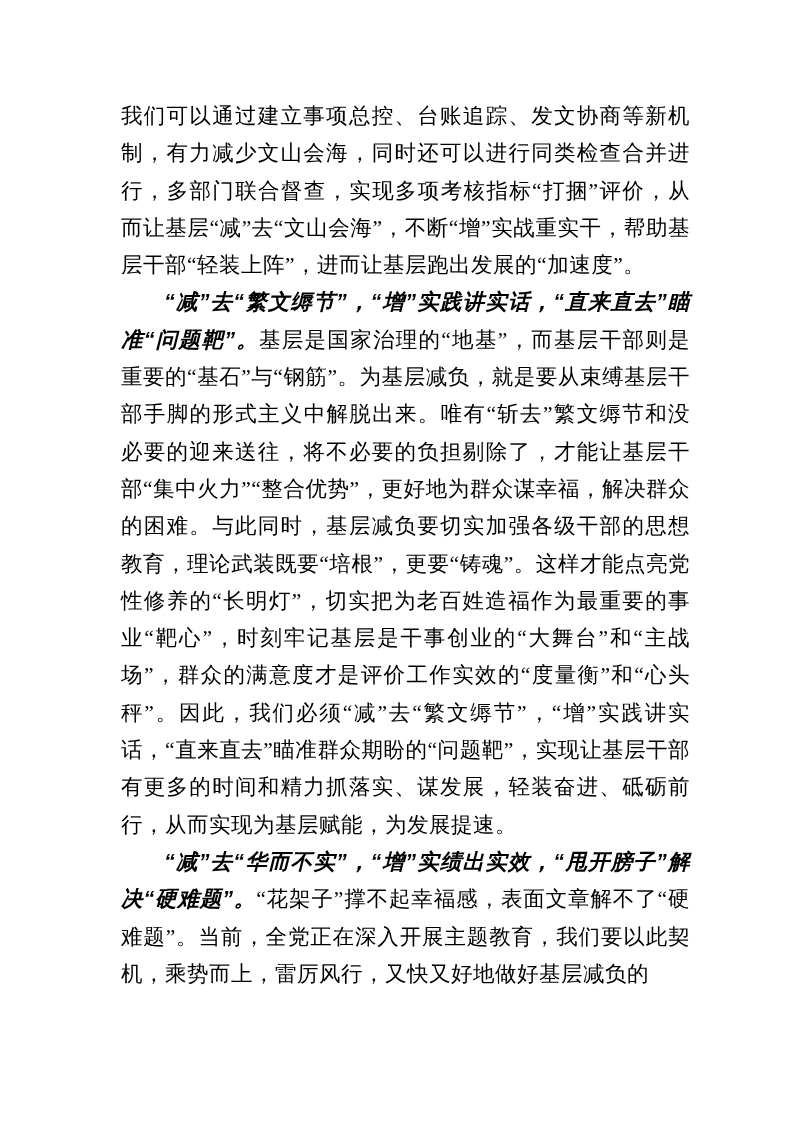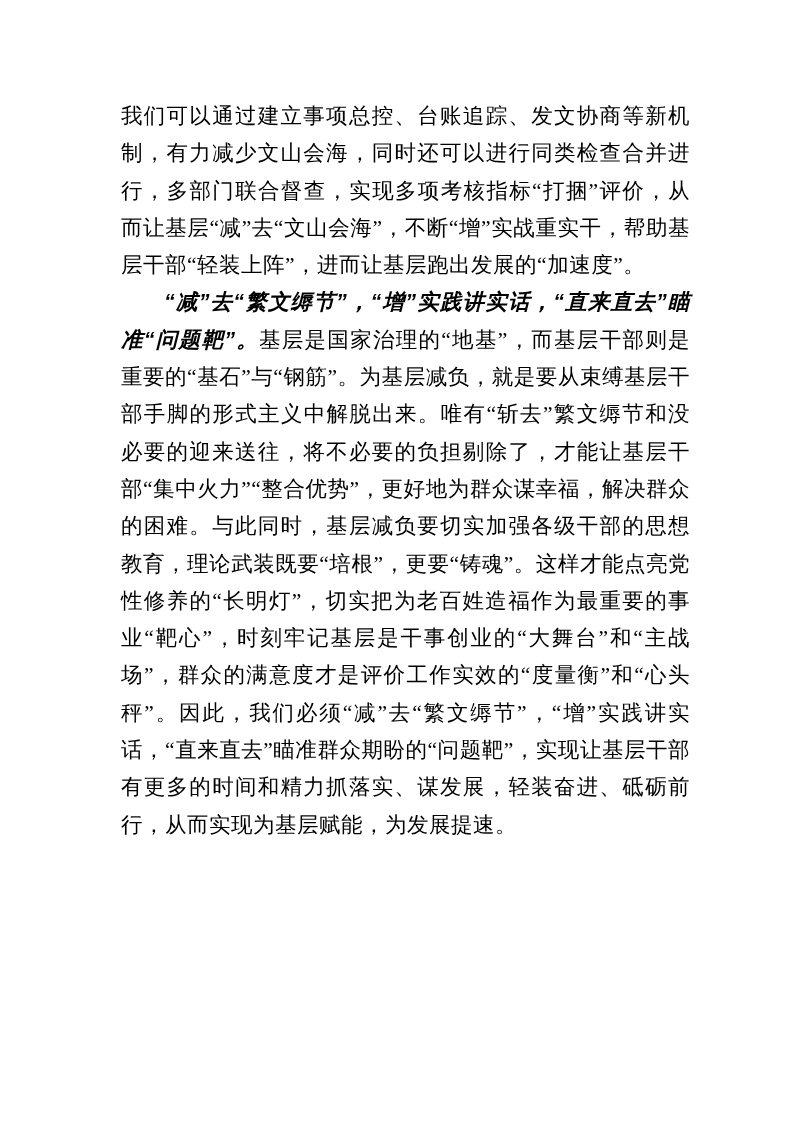--- a/index.html
+++ b/index.html
@@ -51,15 +51,16 @@
 </head>
 <body>
 
 <div class="doc-page">
   <div class="doc-content">
 
     <p class="no-indent"><span class="lead"></span><span>我们可以通过建立事项总控、台账追踪、发文协商等新机制，有力减少文山会海，同时还可以进行同类检查合并进行，多部门联合督查，实现多项考核指标“打捆”评价，从而让基层“减”去“文山会海”，不断“增”实战重实干，帮助基层干部“轻装上阵”，进而让基层跑出发展的“加速度”。</span></p>
 
     <p><span class="lead">“减”去“繁文缛节”，“增”实践讲实话，“直来直去”瞄准“问题靶”。</span><span>基层是国家治理的“地基”，而基层干部则是重要的“基石”与“钢筋”。为基层减负，就是要从束缚基层干部手脚的形式主义中解脱出来。唯有“斩去”繁文缛节和没必要的迎来送往，将不必要的负担剔除了，才能让基层干部“集中火力”“整合优势”，更好地为群众谋幸福，解决群众的困难。与此同时，基层减负要切实加强各级干部的思想教育，理论武装既要“培根”，更要“铸魂”。这样才能点亮党性修养的“长明灯”，切实把为老百姓造福作为最重要的事业“靶心”，时刻牢记基层是干事创业的“大舞台”和“主战场”，群众的满意度才是评价工作实效的“度量衡”和“心头秤”。因此，我们必须“减”去“繁文缛节”，“增”实践讲实话，“直来直去”瞄准群众期盼的“问题靶”，实现让基层干部有更多的时间和精力抓落实、谋发展，轻装奋进、砥砺前行，从而实现为基层赋能，为发展提速。</span></p>
 
+    <p><span class="lead">“减”去“华而不实”，“增”实绩出实效，“甩开膀子”解决“硬难题”。</span><span>“花架子”撑不起幸福感，表面文章解不了“硬难题”。当前，全党正在深入开展主题教育，我们要以此契机，乘势而上，雷厉风行，又快又好地做好基层减负的</span></p>
 
   </div>
 </div>
 
 </body></html>

